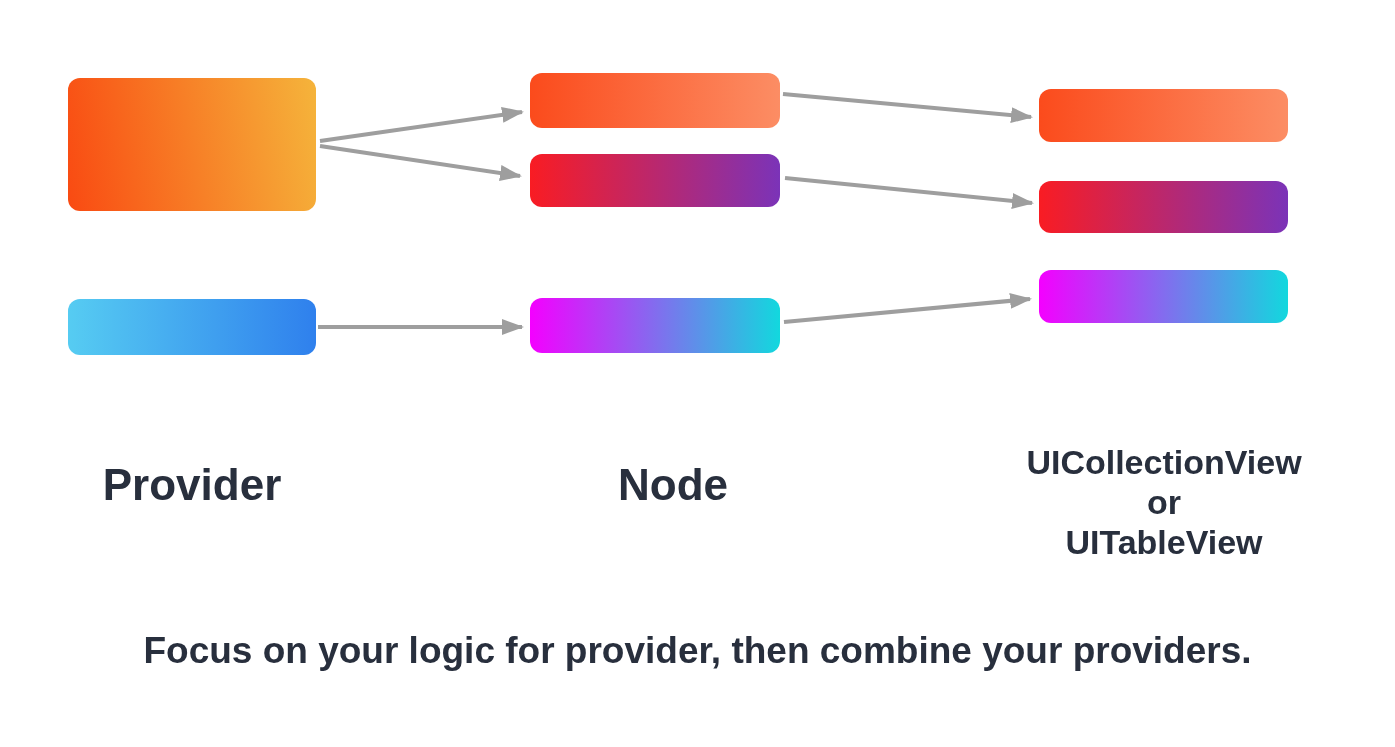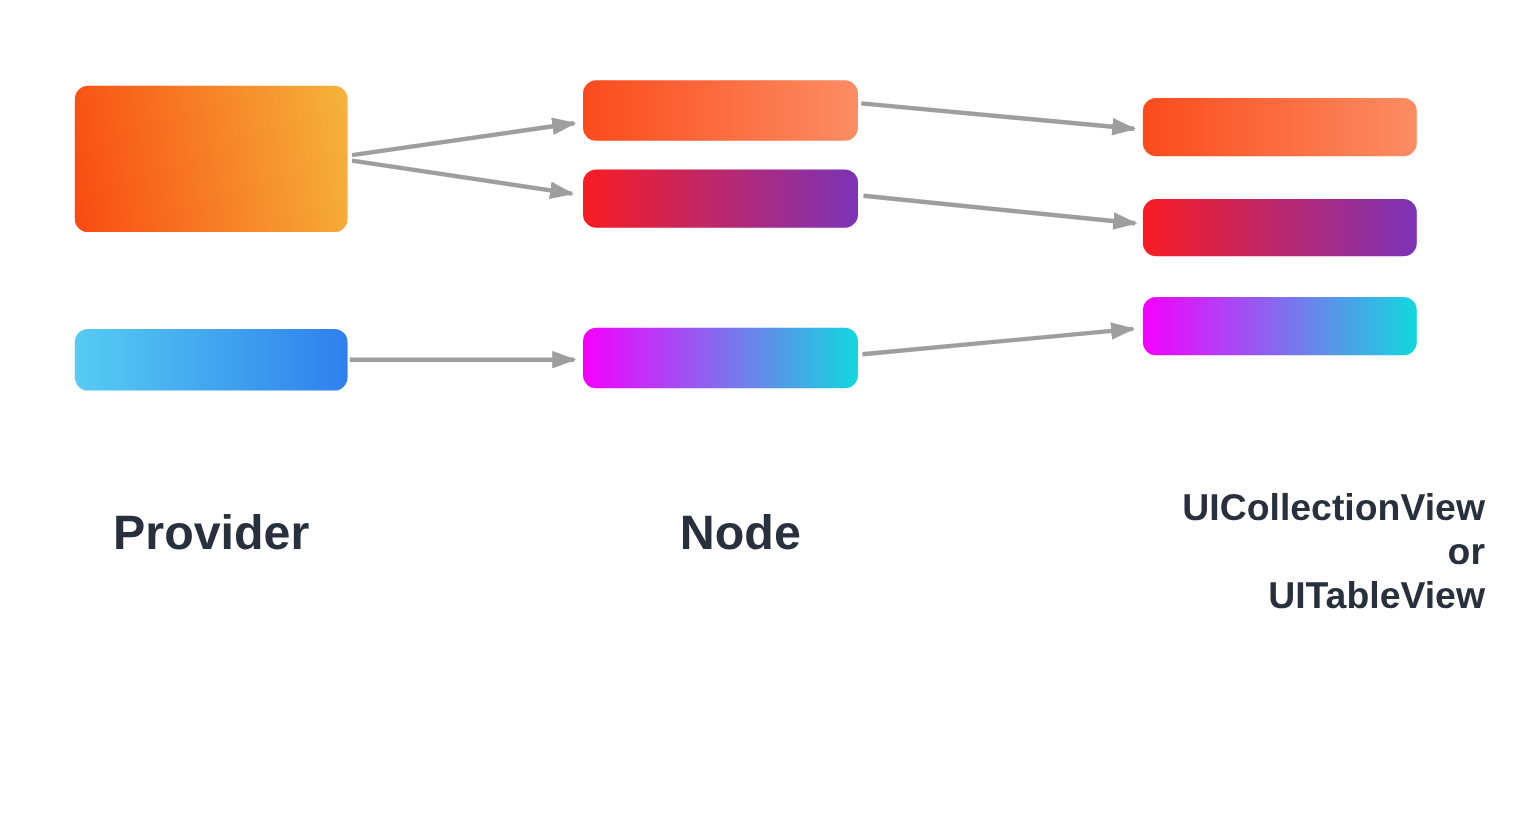--- a/index.html
+++ b/index.html
@@ -39,21 +39,21 @@
   .col-label {
     position: absolute;
     text-align: center;
     font-weight: bold;
     font-size: 44px;
     line-height: 42px;
     color: #282F3D;
   }
   .label-provider { left: 42px;  top: 464px; width: 300px; }
   .label-node     { left: 523px; top: 464px; width: 300px; }
-  .label-view     { left: 978px; top: 442px; width: 372px; font-size: 34px; line-height: 40px; text-align: right; }
+  .label-view     { left: 978px; top: 442px; width: 372px; font-size: 34px; line-height: 40px; }
   .label-view .line { display: block; }
 
   .caption {
     position: absolute;
     left: 0;
     top: 630px;
     width: 1395px;
     text-align: center;
     font-weight: bold;
     font-size: 37px;
@@ -93,14 +93,15 @@
   <div class="box view-3" style="background: linear-gradient(90deg, rgb(244, 0, 255), rgb(18, 216, 222));"></div>
 
   <div class="col-label label-provider">Provider</div>
   <div class="col-label label-node">Node</div>
   <div class="col-label label-view">
     <span class="line">UICollectionView</span>
     <span class="line">or</span>
     <span class="line">UITableView</span>
   </div>
 
+  <div class="caption">Focus on your logic for provider, then combine your providers.</div>
 
 </div>
 
 </body></html>

